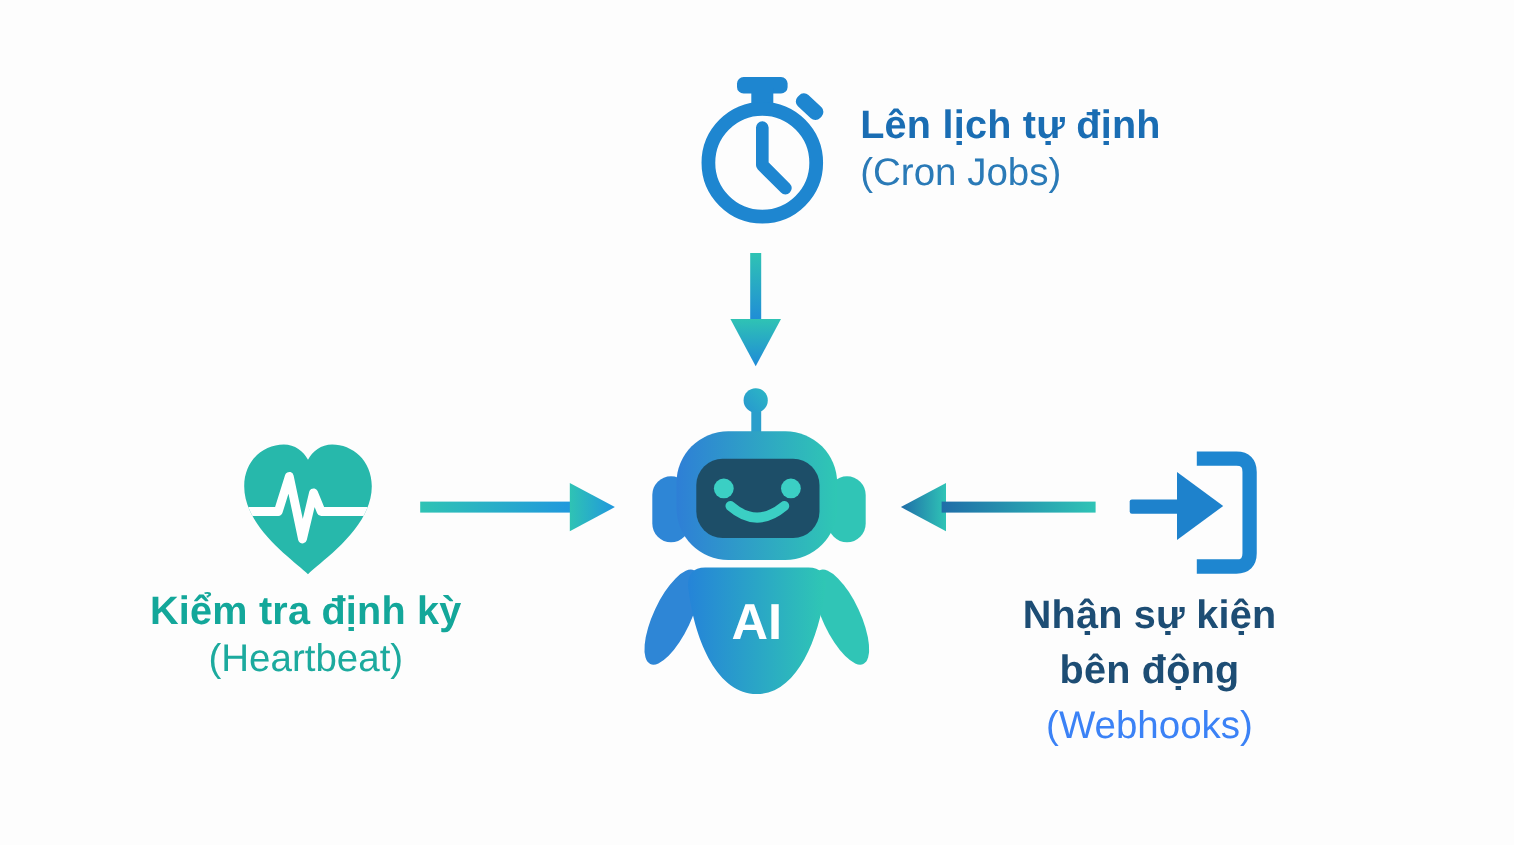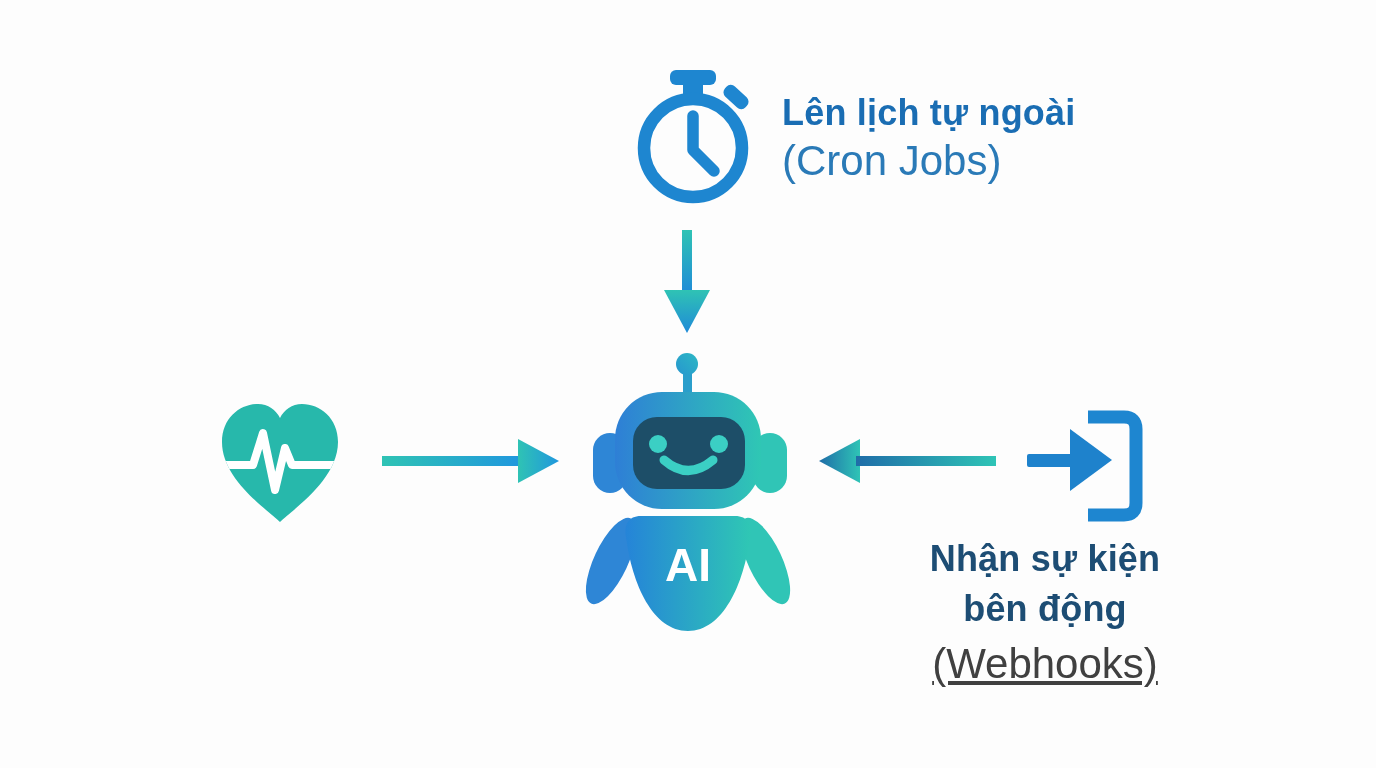--- a/index.html
+++ b/index.html
@@ -9,28 +9,28 @@
     width:1376px; height:768px;
     background:#fdfdfd;
     overflow:hidden;
     font-family:"Liberation Sans","DejaVu Sans",sans-serif;
   }
   .abs { position:absolute; }
 
   
   .label-block { line-height:1.26; }
   .label-title { font-weight:bold; font-size:36px; letter-spacing:0.2px; }
-  .label-sub   { font-weight:400; font-size:42px; }
+  .label-sub   { font-weight:400; font-size:35px; }
 
   .blue-title { color:#1a6db3; }
   .blue-sub   { color:#2a7ab7; }
   .teal-title { color:#13a79a; }
   .teal-sub   { color:#1caa9e; }
   .navy-title { color:#1d4d74; }
-  .navy-sub   { color:#404040;text-decoration:underline; }
+  .navy-sub   { color:#3b82f6; }
 
   .cron-text   { left:782px; top:90px;  width:320px; }
   .hb-text     { left:88px;  top:532px; width:380px; text-align:center; }
   .wh-text     { left:885px; top:534px; width:320px; text-align:center; line-height:1.4; }
 
   svg { display:block; }
 </style>
 </head>
 <body>
 
@@ -40,21 +40,21 @@
     <g fill="none" stroke="#1e86d0">
       <rect x="40" y="6" width="46" height="15" rx="6" fill="#1e86d0" stroke="none"></rect>
       <rect x="53" y="16" width="20" height="18" fill="#1e86d0" stroke="none"></rect>
       <rect x="92" y="26" width="28" height="14" rx="6" fill="#1e86d0" stroke="none" transform="rotate(43 106 33)"></rect>
       <circle cx="63" cy="84" r="49" stroke-width="12.5"></circle>
       <path d="M 63,52 L 63,86 L 84,107" stroke-width="11.5" stroke-linecap="round" stroke-linejoin="round"></path>
     </g>
   </svg>
 
   <div class="abs label-block cron-text">
-    <div class="label-title blue-title">Lên lịch tự ngoài</div>
+    <div class="label-title blue-title">Lên lịch tự định</div>
     <div class="label-sub blue-sub">(Cron Jobs)</div>
   </div>
 
   <svg class="abs" style="left:663px; top:230px;" width="48" height="104" viewBox="0 0 48 104">
     <defs>
       <linearGradient id="gradDown" x1="0" y1="0" x2="0" y2="1">
         <stop offset="0" stop-color="#2fc3b4"></stop>
         <stop offset="1" stop-color="#1f8ad8"></stop>
       </linearGradient>
     </defs>
@@ -65,20 +65,24 @@
   <svg class="abs" style="left:218px; top:398px;" width="125" height="130" viewBox="0 0 125 130">
     <defs>
       <clipPath id="heartClip">
         <path d="M 62,124 C 50,112 4,82 4,44 C 4,20 22,6 40,6 C 50,6 58,12 62,20 C 66,12 74,6 84,6 C 102,6 120,20 120,44 C 120,82 74,112 62,124 Z"></path>
       </clipPath>
     </defs>
     <path d="M 62,124 C 50,112 4,82 4,44 C 4,20 22,6 40,6 C 50,6 58,12 62,20 C 66,12 74,6 84,6 C 102,6 120,20 120,44 C 120,82 74,112 62,124 Z" fill="#27b8ab"></path>
     <polyline points="4,67 35,67 45,35 57,92 67,50 74,67 121,67" clip-path="url(#heartClip)" fill="none" stroke="#ffffff" stroke-width="8" stroke-linecap="round" stroke-linejoin="round"></polyline>
   </svg>
 
+  <div class="abs label-block hb-text">
+    <div class="label-title teal-title">Kiểm tra định kỳ</div>
+    <div class="label-sub teal-sub">(Heartbeat)</div>
+  </div>
 
   <svg class="abs" style="left:380px; top:438px;" width="180" height="46" viewBox="0 0 180 46">
     <defs>
       <linearGradient id="gradRight" x1="0" y1="0" x2="1" y2="0">
         <stop offset="0" stop-color="#2fc3b4"></stop>
         <stop offset="1" stop-color="#2097de"></stop>
       </linearGradient>
     </defs>
     <rect x="2" y="18" width="140" height="10" fill="url(#gradRight)"></rect>
     <polygon points="138,1 138,45 179,23" fill="url(#gradRight)"></polygon>

